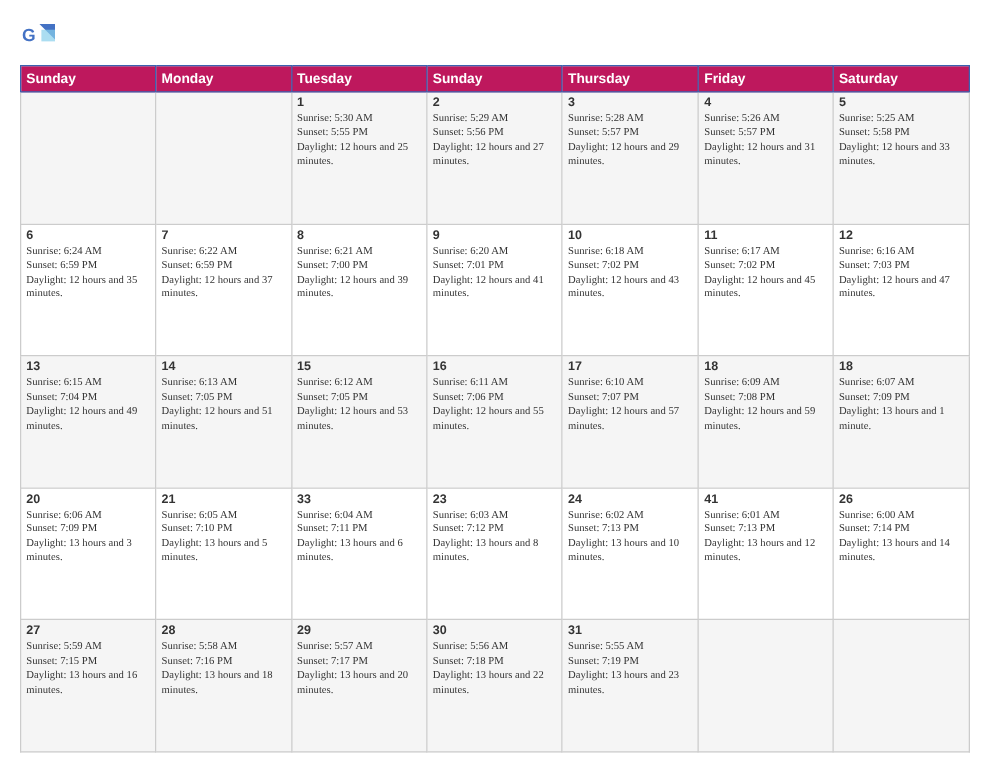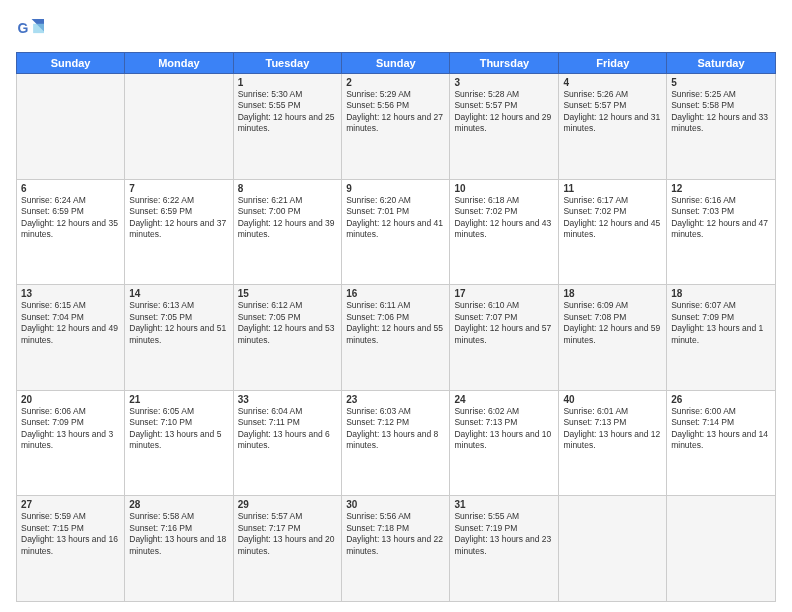--- a/index.html
+++ b/index.html
@@ -50,27 +50,27 @@
     .location-title {
       font-size: 14px;
       color: #555;
     }
     .calendar-table {
       width: 100%;
       border-collapse: collapse;
       flex: 1;
     }
     .calendar-table thead th {
-      background-color: #3b82f6;
+      background-color: #be185d;
       color: #fff;
       font-size: 11px;
       font-weight: bold;
       padding: 4px 4px;
       border: 1px solid #3a62b0;
-      text-align: center;
+      text-align: left;
     }
     .calendar-table tbody td {
       border: 1px solid #ccc;
       vertical-align: top;
       padding: 3px 4px;
       font-size: 9px;
       color: #333;
       width: 113px;
       height: 80px;
     }
@@ -83,20 +83,21 @@
     .day-num {
       font-size: 10px;
       font-weight: bold;
       display: block;
       margin-bottom: 1px;
     }
     .day-info {
       font-size: 8.5px;
       line-height: 1.35;
       color: #333;
+      font-family: Liberation Serif, serif;
     }
     .empty-cell {
       background-color: #f5f5f5;
     }
   </style>
 </head>
 <body>
 
 <div class="page">
   <div class="header">
@@ -232,21 +233,21 @@
           </td>
           <td>
             <span class="day-num">23</span>
             <div class="day-info">Sunrise: 6:03 AM<br>Sunset: 7:12 PM<br>Daylight: 13 hours and 8 minutes.</div>
           </td>
           <td>
             <span class="day-num">24</span>
             <div class="day-info">Sunrise: 6:02 AM<br>Sunset: 7:13 PM<br>Daylight: 13 hours and 10 minutes.</div>
           </td>
           <td>
-            <span class="day-num">40</span>
+            <span class="day-num">41</span>
             <div class="day-info">Sunrise: 6:01 AM<br>Sunset: 7:13 PM<br>Daylight: 13 hours and 12 minutes.</div>
           </td>
           <td>
             <span class="day-num">26</span>
             <div class="day-info">Sunrise: 6:00 AM<br>Sunset: 7:14 PM<br>Daylight: 13 hours and 14 minutes.</div>
           </td>
         </tr>
         <tr>
           <td>
             <span class="day-num">27</span>

